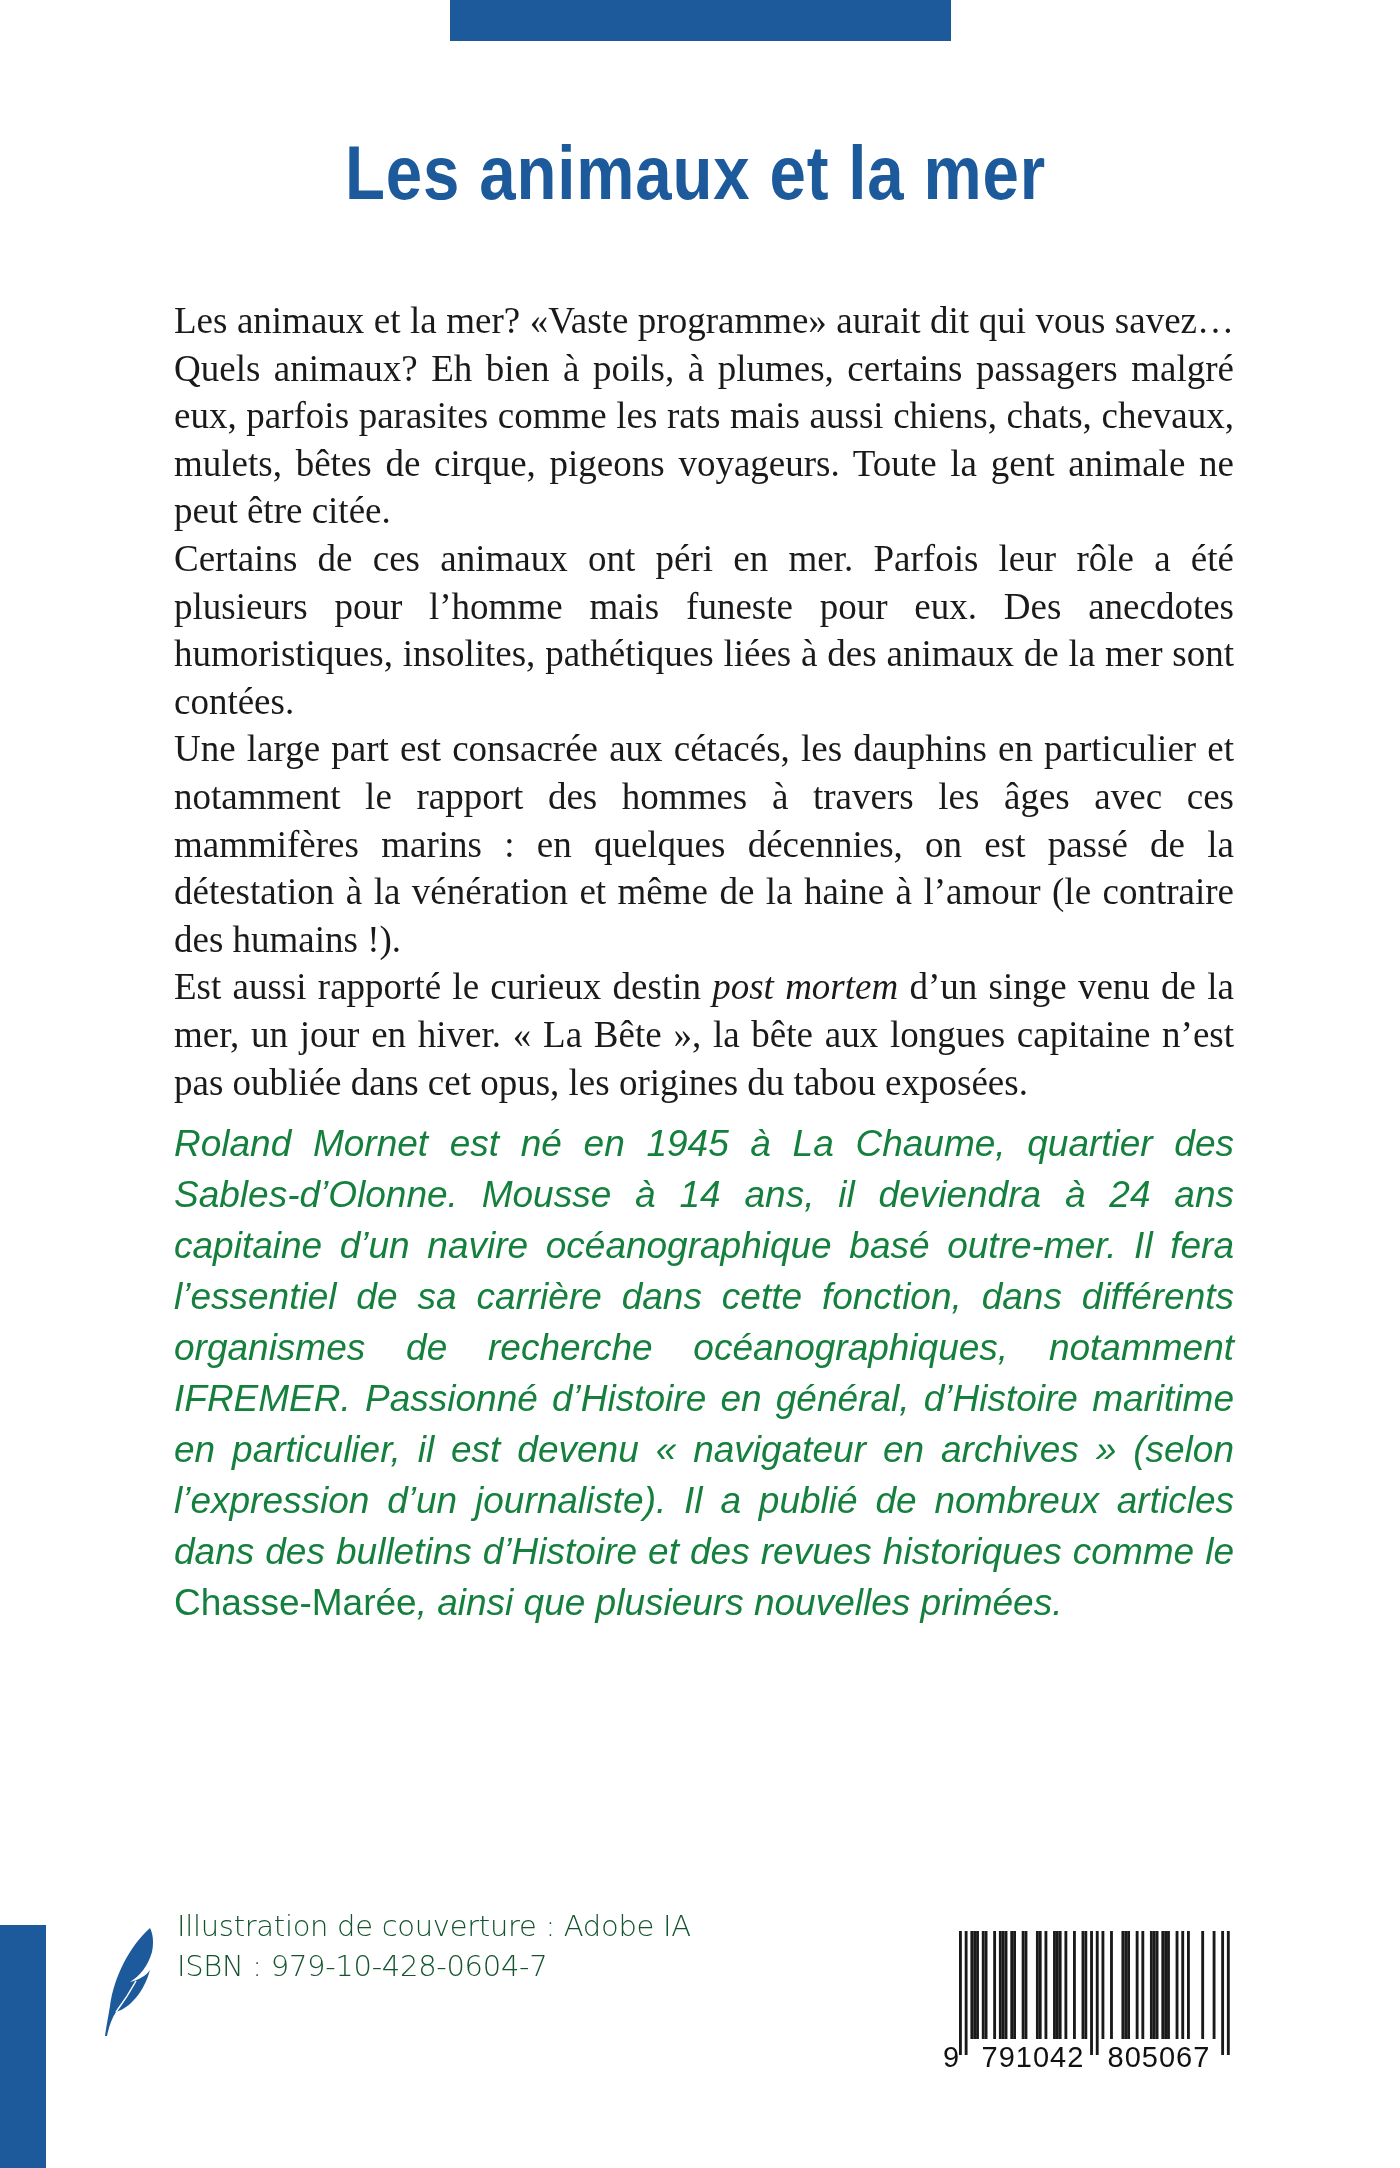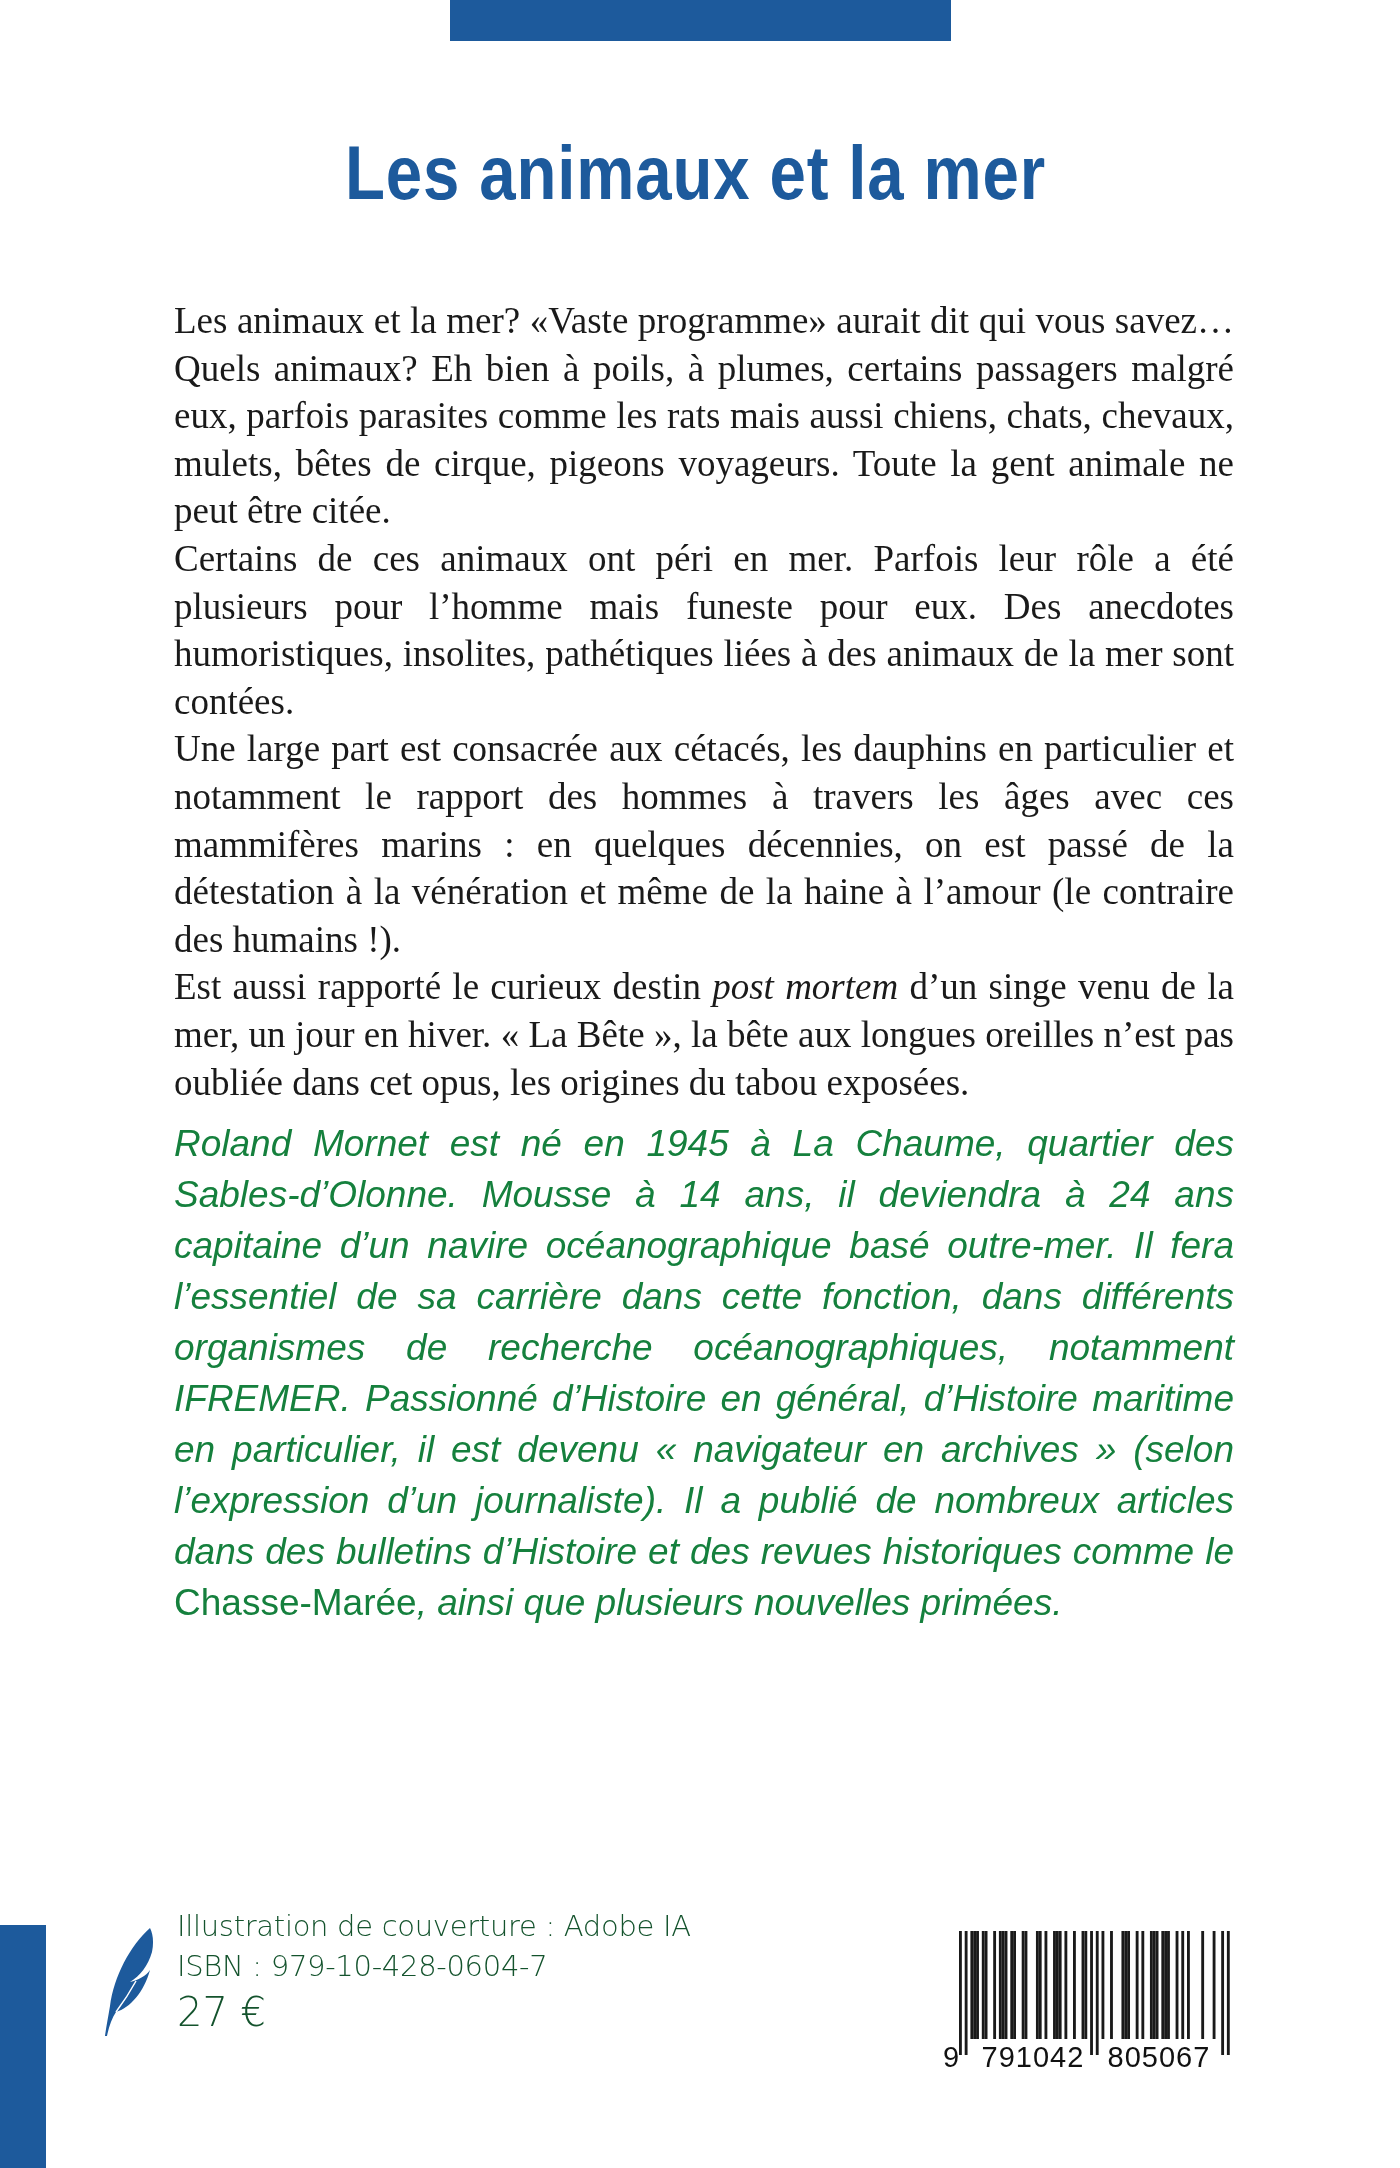--- a/index.html
+++ b/index.html
@@ -41,40 +41,39 @@
 <div class="top-bar"></div>
 
 <h1 class="title" style="margin:0;font-weight:bold;">
   <span>Les animaux et la mer</span>
 </h1>
 
 <div class="body-text">
   <p>Les animaux et la mer? «Vaste programme» aurait dit qui vous savez… Quels animaux? Eh bien à poils, à plumes, certains passagers malgré eux, parfois parasites comme les rats mais aussi chiens, chats, chevaux, mulets, bêtes de cirque, pigeons voyageurs. Toute la gent animale ne peut être citée.</p>
   <p>Certains de ces animaux ont péri en mer. Parfois leur rôle a été plusieurs pour l’homme mais funeste pour eux. Des anecdotes humoristiques, insolites, pathétiques liées à des animaux de la mer sont contées.</p>
   <p>Une large part est consacrée aux cétacés, les dauphins en particulier et notamment le rapport des hommes à travers les âges avec ces mammifères marins : en quelques décennies, on est passé de la détestation à la vénération et même de la haine à l’amour (le contraire des humains !).</p>
-  <p><span>Est aussi rapporté le curieux destin </span><em>post mortem</em><span> d’un singe venu de la mer, un jour en hiver. « La Bête », la bête aux longues oreilles n’est pas oubliée dans cet opus, les origines du tabou exposées.</span></p>
+  <p><span>Est aussi rapporté le curieux destin </span><em>post mortem</em><span> d’un singe venu de la mer, un jour en hiver. « La Bête », la bête aux longues capitaine n’est pas oubliée dans cet opus, les origines du tabou exposées.</span></p>
 </div>
 
 <div class="bio">
   <p><span>Roland Mornet est né en 1945 à La Chaume, quartier des Sables-d’Olonne. Mousse à 14 ans, il deviendra à 24 ans capitaine d’un navire océanographique basé outre-mer. Il fera l’essentiel de sa carrière dans cette fonction, dans différents organismes de recherche océanographiques, notamment IFREMER. Passionné d’Histoire en général, d’Histoire maritime en particulier, il est devenu « navigateur en archives » (selon l’expression d’un journaliste). Il a publié de nombreux articles dans des bulletins d’Histoire et des revues historiques comme le </span><span class="upright">Chasse-Marée</span><span>, ainsi que plusieurs nouvelles primées.</span></p>
 </div>
 
 <div class="side-bar"></div>
 
 <div class="feather">
   <svg viewBox="0 0 56 112" width="56" height="112">
     <path d="M50 2 C 30 20, 14 50, 10 80 C 8 92, 6 102, 5 110 L 7 110 C 9 100, 12 92, 16 86 C 30 82, 44 66, 50 44 C 46 50, 38 54, 30 56 C 40 50, 48 40, 52 26 C 54 16, 53 8, 50 2 Z" fill="#1d5a9c"></path>
     <path d="M16 86 C 22 78, 30 66, 36 55" stroke="#ffffff" stroke-width="1.5" fill="none"></path>
   </svg>
 </div>
 
 <div class="colophon">
   <div class="line">Illustration de couverture : Adobe IA</div>
   <div class="line">ISBN : 979-10-428-0604-7</div>
-  <div class="price">27 €</div>
 </div>
 
 <div class="barcode">
   <svg id="barcode-svg" viewBox="0 0 320 150">
     <g id="bars">
         <rect x="34.00" y="3" width="2.85" height="124" fill="#1a1a1a"></rect>
         <rect x="39.70" y="3" width="2.85" height="124" fill="#1a1a1a"></rect>
         <rect x="45.40" y="3" width="2.85" height="108" fill="#1a1a1a"></rect>
         <rect x="48.25" y="3" width="2.85" height="108" fill="#1a1a1a"></rect>
         <rect x="51.10" y="3" width="2.85" height="108" fill="#1a1a1a"></rect>

